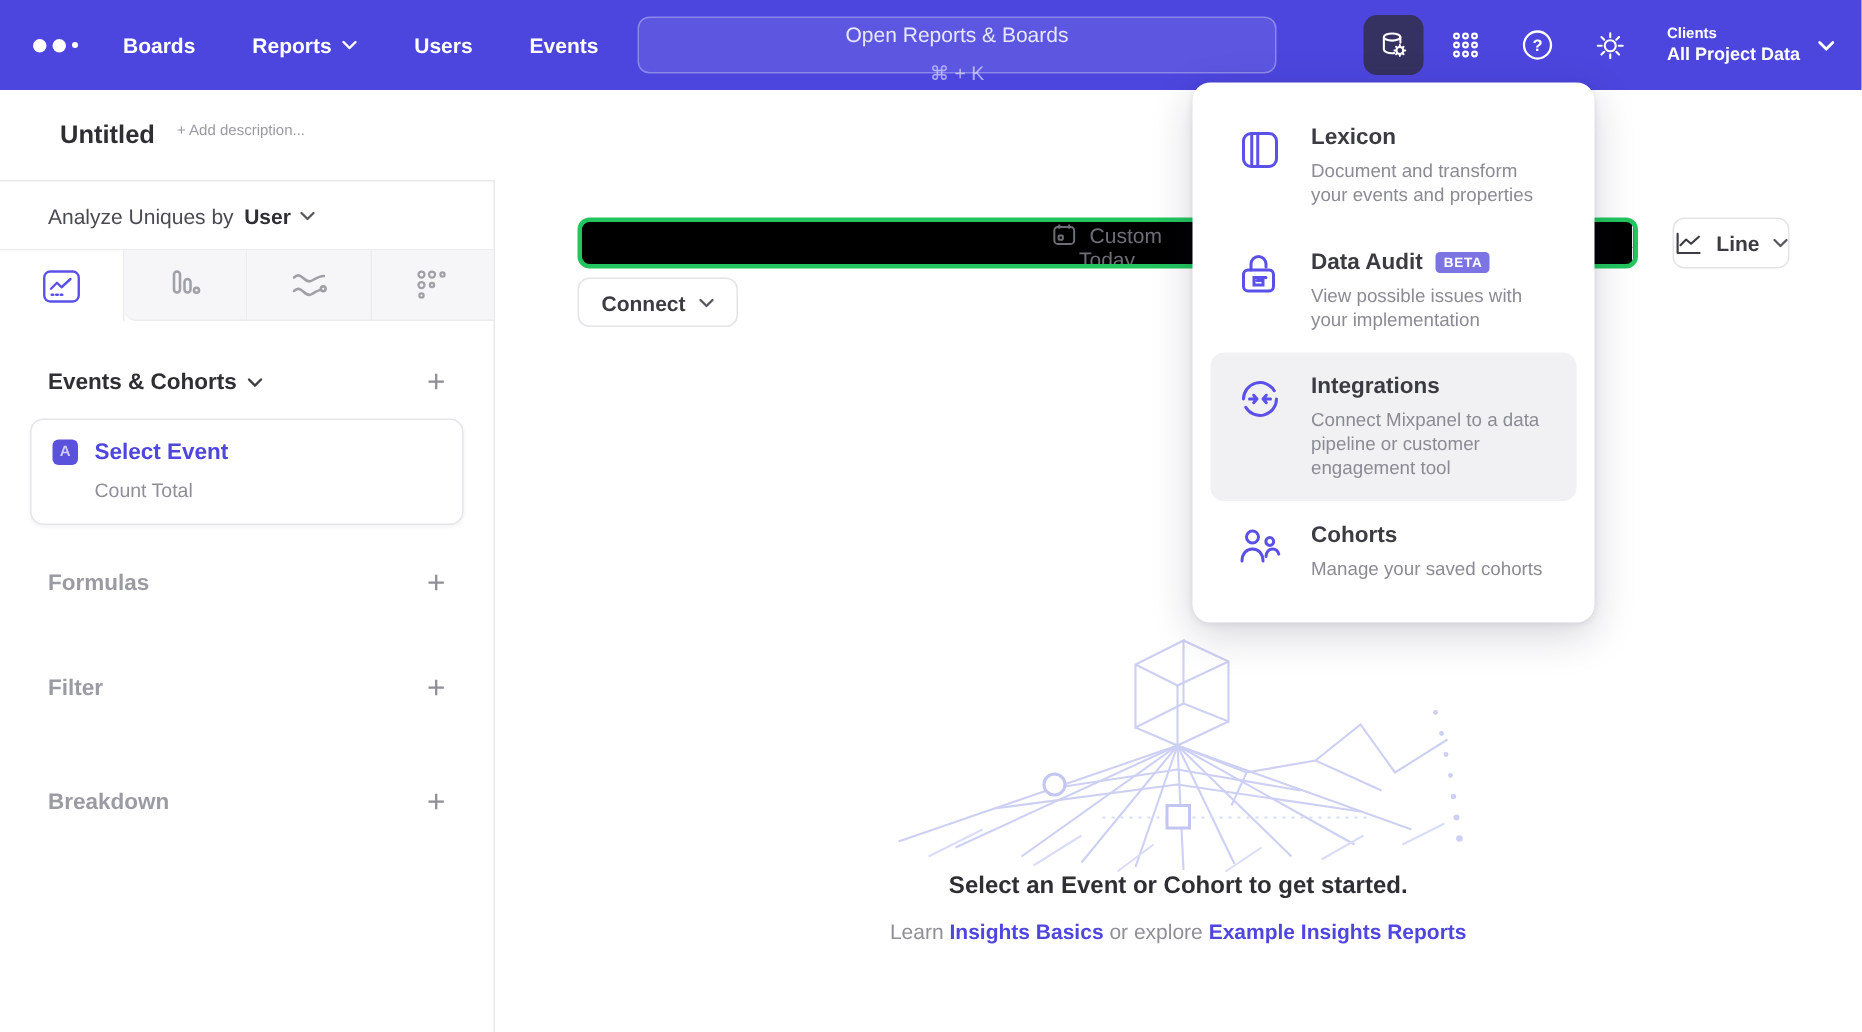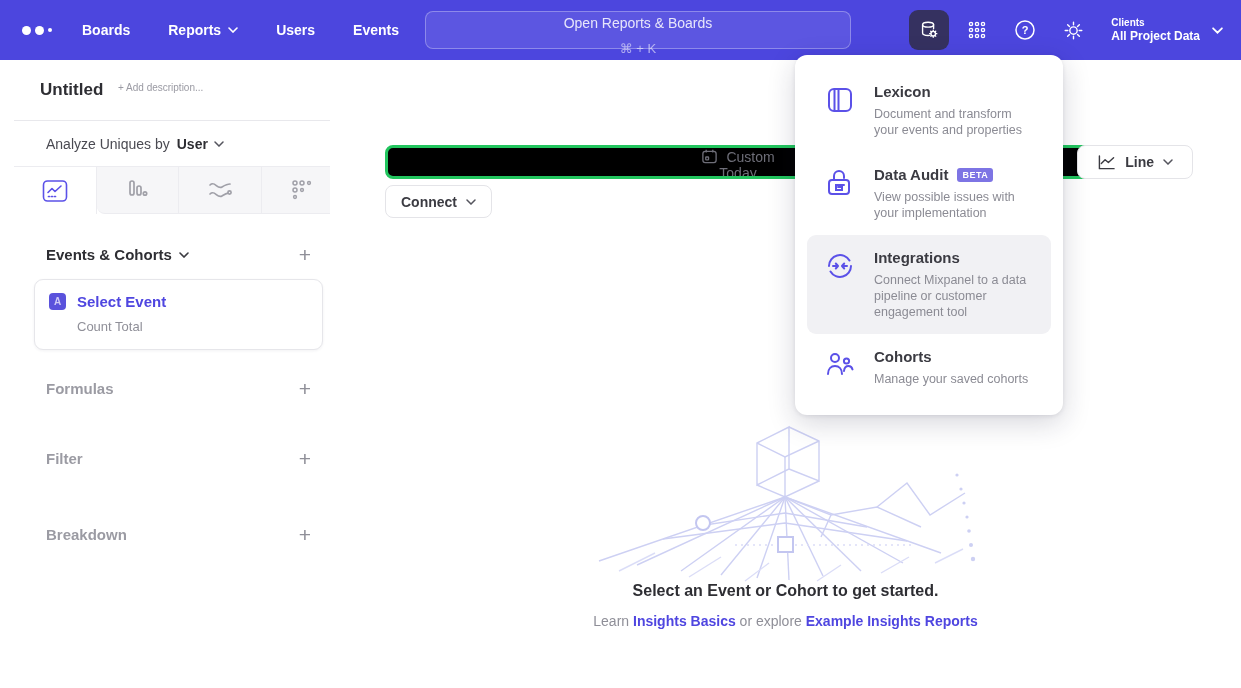--- a/index.html
+++ b/index.html
@@ -36,21 +36,21 @@
   .report-title { position:absolute; left:40px; top:20px; font-size:17px; font-weight:700; color:#2e2e33; }
   .desc-placeholder { position:absolute; left:118px; top:22px; font-size:10px; color:#9a9aa3; cursor:text; }
   .hdr-actions { position:absolute; right:23px; top:11px; display:flex; align-items:center; gap:22px; }
   .hdr-divider { width:1px; height:26px; background:#e6e6ea; }
   .dots3 { color:#3b3b42; font-size:15px; letter-spacing:2px; cursor:pointer; }
   .save-btn { background:#b9b5f0; color:#ffffff; border:none; border-radius:7px;
     font-size:14px; font-weight:600; padding:8px 14px; cursor:pointer;
     font-family:"Liberation Sans", sans-serif; }
 
   
-  .sidebar { position:absolute; left:14px; top:120px; width:330px; bottom:0; background:#fff;
+  .sidebar { position:absolute; left:0; top:120px; width:330px; bottom:0; background:#fff;
     border-top:1px solid #e8e8ec; border-right:1px solid #e8e8ec; }
   .analyze-row { height:46px; display:flex; align-items:center; padding-left:32px;
     border-bottom:1px solid #ececf0; font-size:14px; color:#4a4a52; }
   .analyze-row .val { font-weight:700; color:#2e2e33; margin-left:7px; display:flex;
     align-items:center; gap:6px; cursor:pointer; }
   .chart-tabs { display:flex; height:47px; }
   .chart-tab { flex:1; display:flex; align-items:center; justify-content:center;
     background:#f6f6f8; border-right:1px solid #ececf0; border-bottom:1px solid #ececf0; cursor:pointer; }
   .chart-tab:last-child { border-right:none; }
   .chart-tab.selected { background:#ffffff; border-bottom:none; border-bottom-right-radius:0; }
@@ -78,21 +78,21 @@
   .seg { display:flex; align-items:center; justify-content:center; gap:8px; padding:0 13px;
     font-size:14px; color:#6e6e78; border-right:1px solid #ececf0; cursor:pointer; white-space:nowrap; }
   .seg.selected { background:#f2f2f5; color:#2e2e33; font-weight:700; }
   .seg-overflow { flex:1; position:relative; border-right:none; cursor:pointer; }
   .seg-overflow .chev { position:absolute; right:11px; top:13px; color:#6e6e78; }
   .compare-btn { position:absolute; left:55px; top:125px; height:33px; background:#fff;
     border:1px solid #e4e4e8; border-radius:8px; display:flex; align-items:center; gap:9px;
     padding:0 15px; font-size:14px; font-weight:600; color:#3b3b42; cursor:pointer; }
   .linetype-btn { position:absolute; right:48px; top:85px; height:34px; background:#fff;
     border:1px solid #e4e4e8; border-radius:8px; display:flex; align-items:center; gap:9px;
-    padding:0 19px; font-size:14px; font-weight:600; color:#3b3b42; cursor:pointer; }
+    padding:0 0; font-size:14px; font-weight:600; color:#3b3b42; cursor:pointer; }
 
   .wireframe { position:absolute; left:255px; top:305px; z-index:1; }
   .empty-title { position:absolute; left:0; right:0; top:522px; text-align:center;
     font-size:16px; font-weight:700; color:#2e2e33; z-index:2; }
   .empty-links { position:absolute; left:0; right:0; top:553px; text-align:center;
     font-size:14px; color:#8f8f98; z-index:2; }
   .empty-links a { color:#4f46e0; font-weight:600; text-decoration:none; cursor:pointer; }
 
   
   .data-menu { position:absolute; left:795px; top:55px; width:268px; border-radius:12px;

